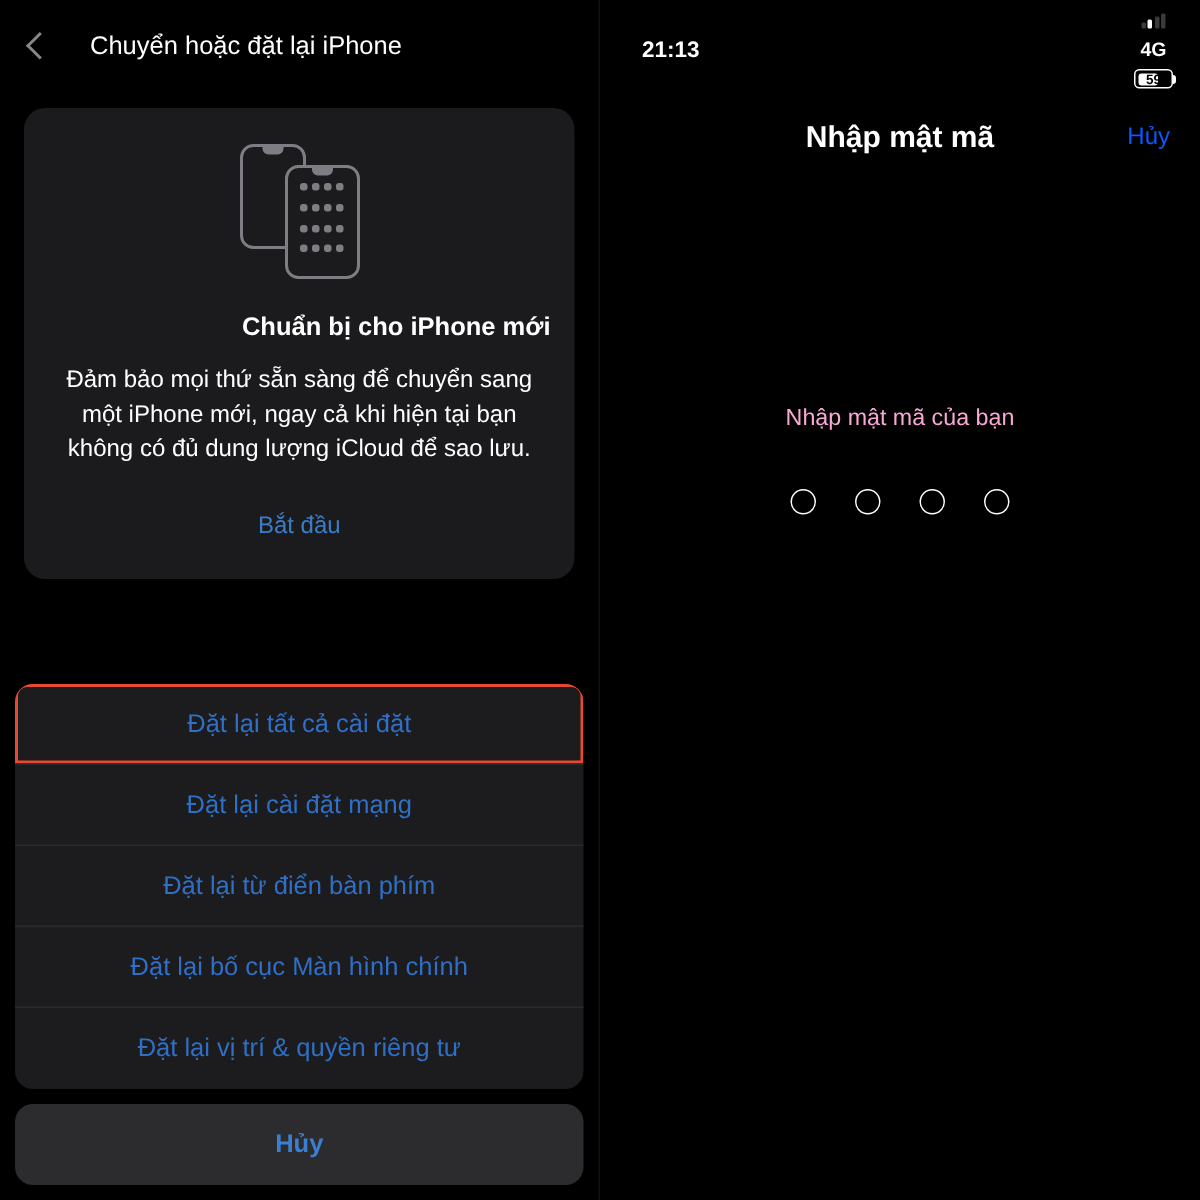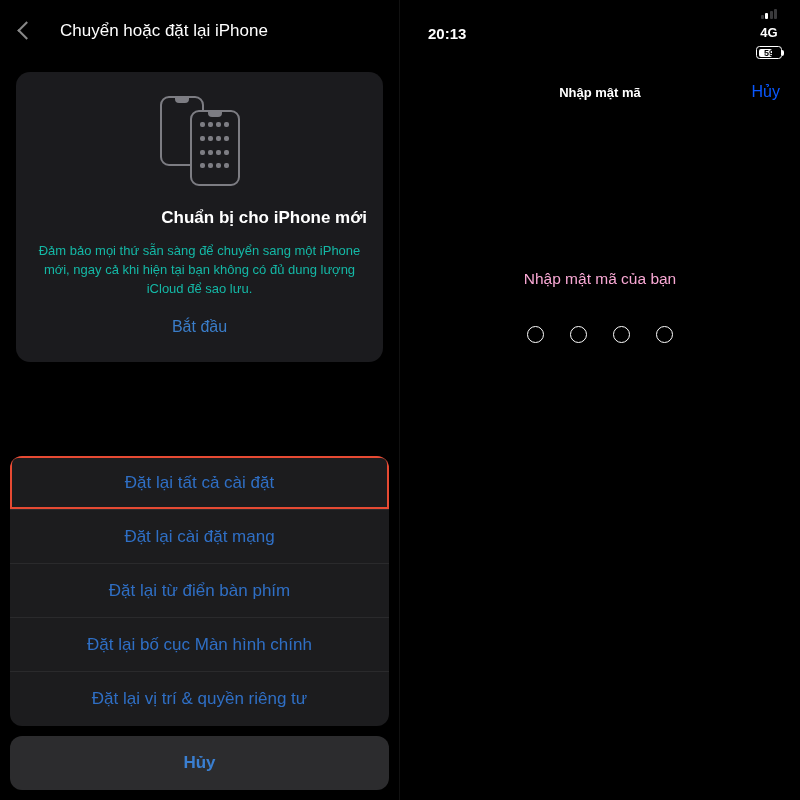--- a/index.html
+++ b/index.html
@@ -102,24 +102,24 @@
     background: #7d7d83;
     border-radius: 2px;
   }
   .card-title {
     font-size: 17px;
     font-weight: 600;
     margin-bottom: 14px;
     text-align: right;
   }
   .card-desc {
-    font-size: 13px;
+    font-size: 16px;
     line-height: 1.45;
-    color: #14b8a6;
-    margin-bottom: 11px;
+    color: #ffffff;
+    margin-bottom: 22px;
     padding: 0 4px;
   }
   .card-start {
     font-size: 16px;
     color: #3a7dc9;
     padding: 8px 0;
   }
 
   
   .sheet {
@@ -226,21 +226,21 @@
   }
 
   .nav-right {
     display: flex;
     align-items: center;
     padding: 14px 20px 0 20px;
     height: 44px;
   }
   .nav-right .spacer { flex:1; }
   .nav-right .title {
-    font-size: 13px;
+    font-size: 20px;
     font-weight: 600;
     text-align: center;
   }
   .nav-right .cancel {
     font-size: 16px;
     color: #0a58ff;
     text-align: right;
     min-width: 48px;
   }
   .nav-right .left-spacer {
@@ -319,21 +319,21 @@
         <div class="sheet-item">Đặt lại từ điển bàn phím</div>
         <div class="sheet-item">Đặt lại bố cục Màn hình chính</div>
         <div class="sheet-item">Đặt lại vị trí &amp; quyền riêng tư</div>
       </div>
       <div class="sheet-cancel">Hủy</div>
     </div>
   </div>
 
   <div class="phone">
     <div class="status-bar">
-      <div>20:13</div>
+      <div>21:13</div>
       <div class="status-right">
         <div class="bars">
           <span></span>
             <span class="on"></span>
             <span></span>
             <span></span>
         </div>
         <div>4G</div>
         <div class="battery">
           <div class="fill"></div>

